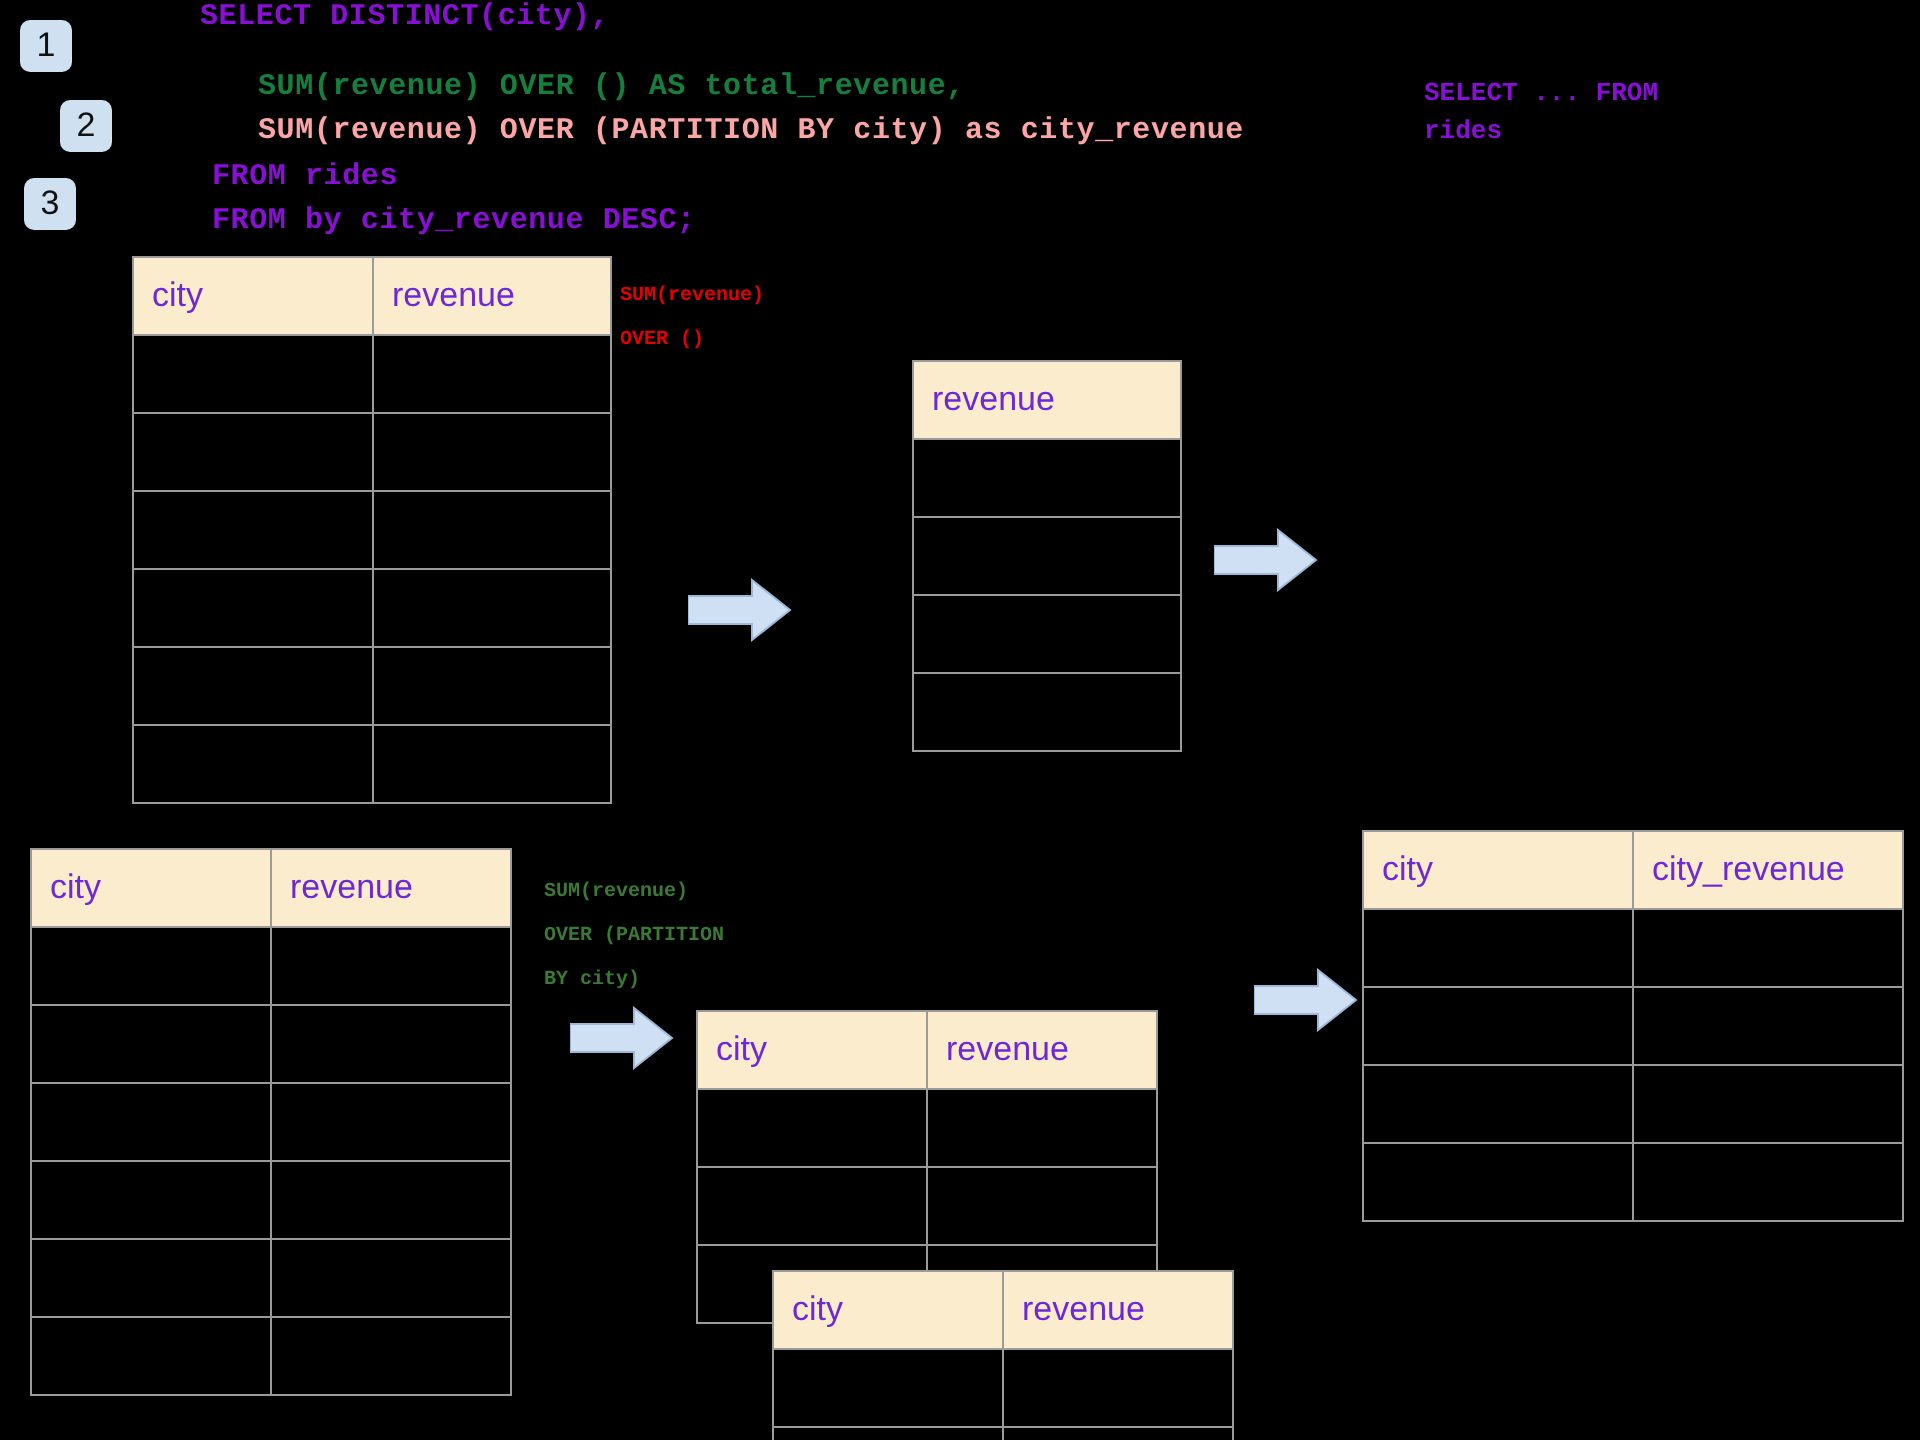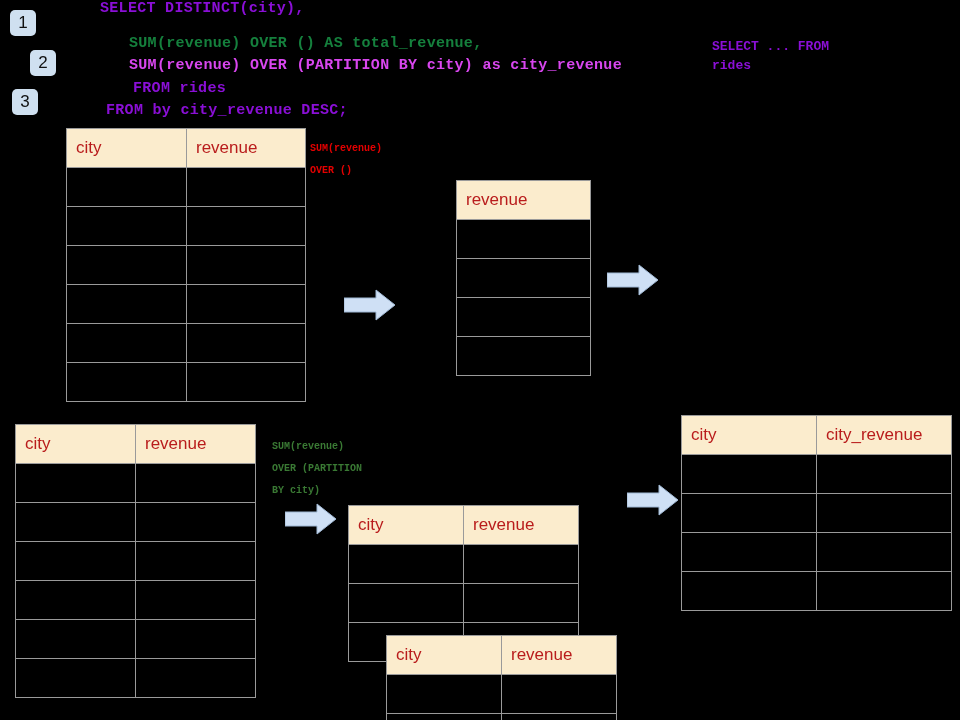--- a/index.html
+++ b/index.html
@@ -35,21 +35,21 @@
   .code {
     position: absolute;
     font-family: "Liberation Mono", monospace;
     font-size: 15px;
     font-weight: bold;
     letter-spacing: 0.3px;
     white-space: pre;
   }
   .code-purple { color: #8a0fd6; }
   .code-red    { color: #15803d; }
-  .code-green  { color: #d946ef; }
+  .code-green  { color: #fca5a5; }
 
   .note {
     position: absolute;
     font-family: "Liberation Mono", monospace;
     font-size: 10px;
     font-weight: bold;
     white-space: pre;
     line-height: 22px;
   }
   .note-red   { color: #e40000; }
@@ -63,21 +63,21 @@
     table-layout: fixed;
     background: #000000;
   }
   .tbl th, .tbl td {
     border: 1px solid #9a9a9a;
     padding: 0;
     margin: 0;
   }
   .tbl th {
     background: #fbeccd;
-    color: #b91c1c;
+    color: #6d28d9;
     font-family: "Liberation Sans", sans-serif;
     font-size: 17px;
     font-weight: normal;
     text-align: left;
     padding-left: 9px;
     height: 38px;
   }
   .tbl td {
     background: #000000;
     height: 38px;
@@ -99,21 +99,21 @@
   <div id="badges-layer">
       <div class="badge" style="left: 10px; top: 10px;">1</div>
       <div class="badge" style="left: 30px; top: 50px;">2</div>
       <div class="badge" style="left: 12px; top: 89px;">3</div>
     </div>
 
   <div id="sql-layer">
       <div class="code code-purple" style="left: 84px; top: 0; margin-left: 16px;">SELECT DISTINCT(city),</div>
       <div class="code code-red" style="left: 129px; top: 35px;">SUM(revenue) OVER () AS total_revenue,</div>
       <div class="code code-green" style="left: 129px; top: 57px;">SUM(revenue) OVER (PARTITION BY city) as city_revenue</div>
-      <div class="code code-purple" style="left: 106px; top: 80px; margin-left: 27px;">FROM rides</div>
+      <div class="code code-purple" style="left: 106px; top: 80px;">FROM rides</div>
       <div class="code code-purple" style="left: 106px; top: 102px;">FROM by city_revenue DESC;</div>
     </div>
 
   <div id="notes-layer">
       <div class="note note-purple" style="left: 712px; top: 37px;">SELECT ... FROM
 rides</div>
       <div class="note note-red" style="left: 310px; top: 138px;">SUM(revenue)
 OVER ()</div>
       <div class="note note-green" style="left: 272px; top: 436px;">SUM(revenue)
 OVER (PARTITION

